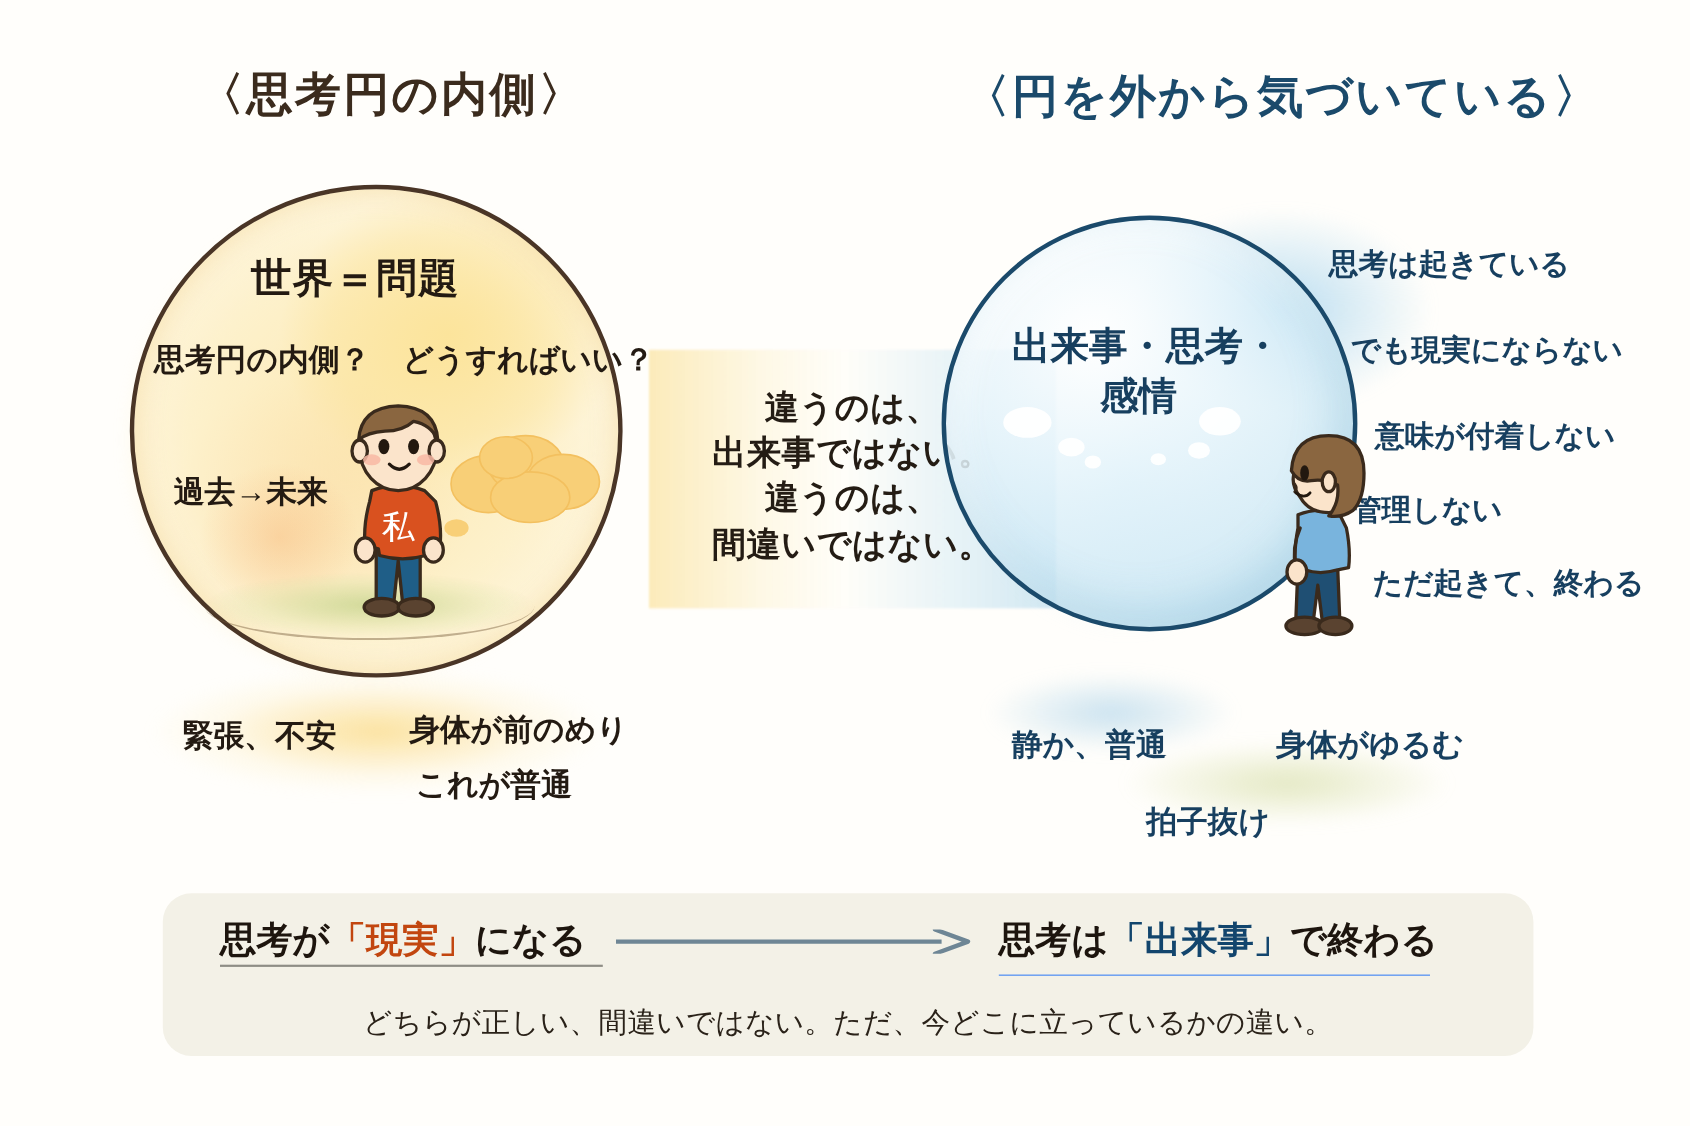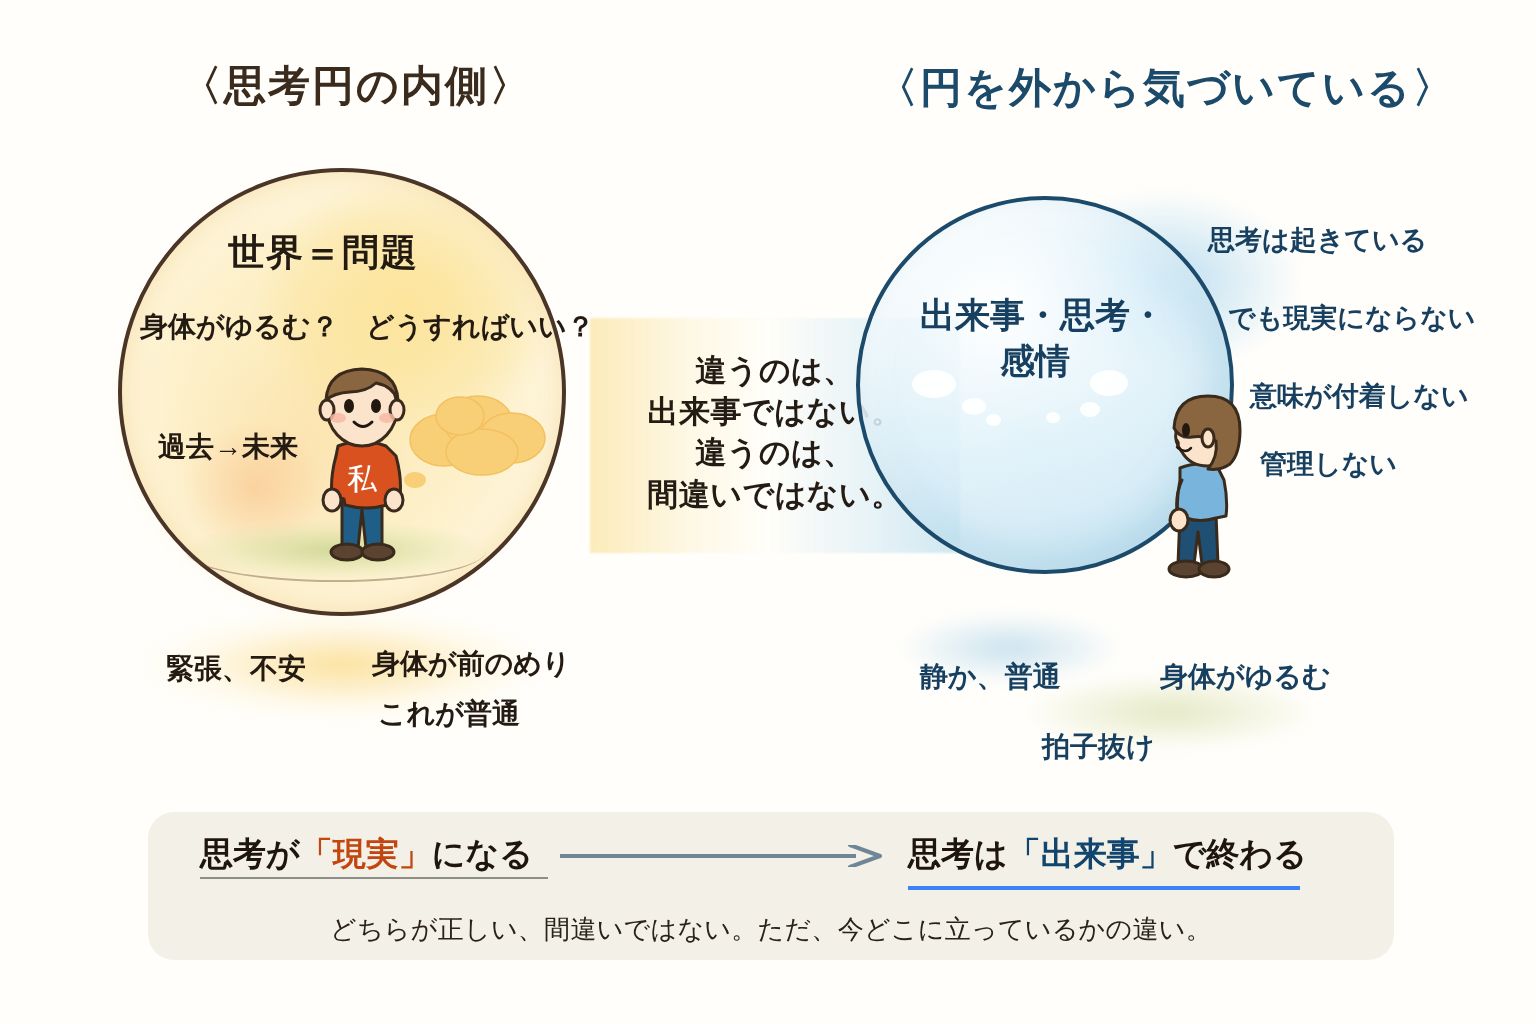--- a/index.html
+++ b/index.html
@@ -115,40 +115,40 @@
   #hl3{left:986px;top:414px;width:15px;height:12px;}
   #hl4{left:1090px;top:370px;width:38px;height:26px;}
   #hl5{left:1080px;top:402px;width:20px;height:15px;}
   #hl6{left:1046px;top:412px;width:14px;height:11px;}
 
   .rt{position:absolute;color:#173f5f;font-weight:600;white-space:nowrap;}
   #r-core{left:920px;top:292px;font-size:35px;line-height:1.3;text-align:center;width:230px;}
   #r-l1{left:1208px;top:222px;font-size:27px;}
   #r-l2{left:1228px;top:300px;font-size:27px;}
   #r-l3{left:1250px;top:378px;font-size:27px;}
-  #r-l4{left:1260px;top:446px;font-size:27px;}
+  #r-l4{left:1229px;top:446px;font-size:27px;}
   #r-l5{left:1248px;top:512px;font-size:27px;}
   #r-b1{left:920px;top:658px;font-size:28px;}
   #r-b2{left:1160px;top:658px;font-size:28px;}
   #r-b3{left:1042px;top:728px;font-size:28px;}
 
   
   #bottom-panel{
     position:absolute;left:148px;top:812px;width:1246px;height:148px;
     border-radius:26px;background:#f3f1e7;
   }
   #bp-left{
     position:absolute;left:200px;top:832px;width:348px;
     font-size:33px;font-weight:600;color:#1d150e;white-space:nowrap;
     padding-bottom:0;border-bottom:2px solid #8e8d86;
   }
   #bp-right{
     position:absolute;left:908px;top:832px;width:392px;
     font-size:33px;font-weight:600;color:#1d150e;white-space:nowrap;
-    padding-bottom:9px;border-bottom:4px solid #3b82f6;
+    padding-bottom:9px;border-bottom:1px solid #3b82f6;
   }
   .accent-orange{color:#c2460f;}
   .accent-navy{color:#12456d;}
   #bp-arrow{position:absolute;left:560px;top:845px;width:324px;height:22px;}
   #bp-note{
     position:absolute;left:148px;top:912px;width:1246px;text-align:center;
     font-size:26px;color:#2a2219;letter-spacing:.3px;white-space:nowrap;
   }
 
   
@@ -161,21 +161,21 @@
 
   <div class="title" id="title-right">〈円を外から気づいている〉</div>
   <div class="title" id="title-left">〈思考円の内側〉</div>
 
   <div id="left-wash"></div>
   <div id="left-wash2"></div>
   <div id="left-circle"></div>
   <div id="left-ground"></div>
 
   <div class="lt" id="l-world">世界＝問題</div>
-  <div class="lt" id="l-q1">身体がゆるむ？</div>
+  <div class="lt" id="l-q1">思考円の内側？</div>
   <div class="lt" id="l-q2">どうすればいい？</div>
   <div class="lt" id="l-time">過去→未来</div>
 
   <svg id="think-cloud" viewBox="0 0 148 92">
     <g fill="#f8cf77" stroke="#f3c05f" stroke-width="1.5">
       <ellipse cx="40" cy="52" rx="34" ry="26"></ellipse>
       <ellipse cx="74" cy="34" rx="34" ry="26"></ellipse>
       <ellipse cx="108" cy="50" rx="33" ry="25"></ellipse>
       <ellipse cx="78" cy="64" rx="36" ry="23"></ellipse>
       <ellipse cx="56" cy="28" rx="24" ry="19"></ellipse>
@@ -238,20 +238,21 @@
 
   <div class="rt" id="r-l1">思考は起きている</div>
 
   <div class="rt" id="r-core">
     <div>出来事・思考・</div>
     <div>感情</div>
   </div>
   <div class="rt" id="r-l2">でも現実にならない</div>
   <div class="rt" id="r-l3">意味が付着しない</div>
   <div class="rt" id="r-l4">管理しない</div>
+  <div class="rt" id="r-l5">ただ起きて、終わる</div>
 
   <svg class="char" id="right-char" style="left:1146px;top:388px;width:110px;height:200px" viewBox="0 0 110 200">
 
     <path d="M34 126 L32 176 L48 176 L52 144 L56 176 L72 176 L70 126 Z" fill="#1f4f73" stroke="#3a2a1c" stroke-width="3" stroke-linejoin="round"></path>
     <ellipse cx="40" cy="181" rx="17" ry="8" fill="#5a4330" stroke="#3a2a1c" stroke-width="3"></ellipse>
     <ellipse cx="68" cy="181" rx="15" ry="8" fill="#5a4330" stroke="#3a2a1c" stroke-width="3"></ellipse>
 
     <path d="M34 80 q20 -8 38 0 l6 12 q4 20 2 36 l-10 2 q-16 5 -30 0 l-8 -2 q-2 -16 2 -36 Z" fill="#79b4dd" stroke="#3a2a1c" stroke-width="3" stroke-linejoin="round"></path>
 
     <path d="M36 92 q-8 18 -4 36" fill="none" stroke="#3a2a1c" stroke-width="3" stroke-linecap="round"></path>

